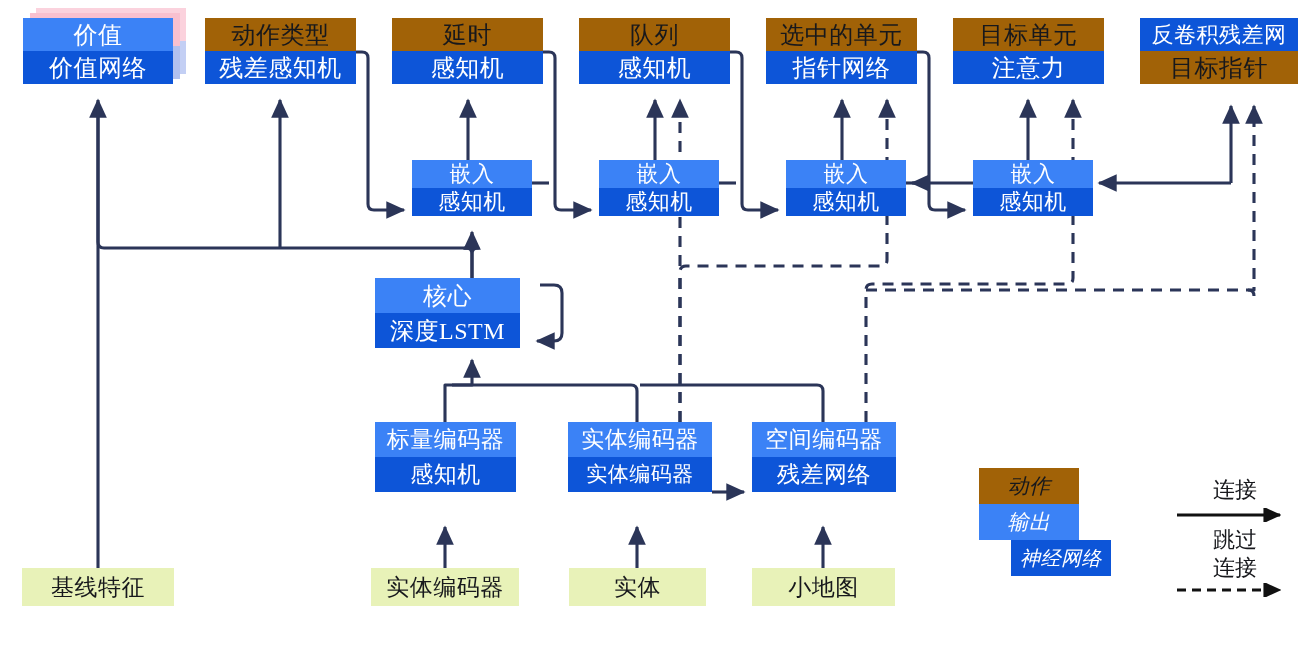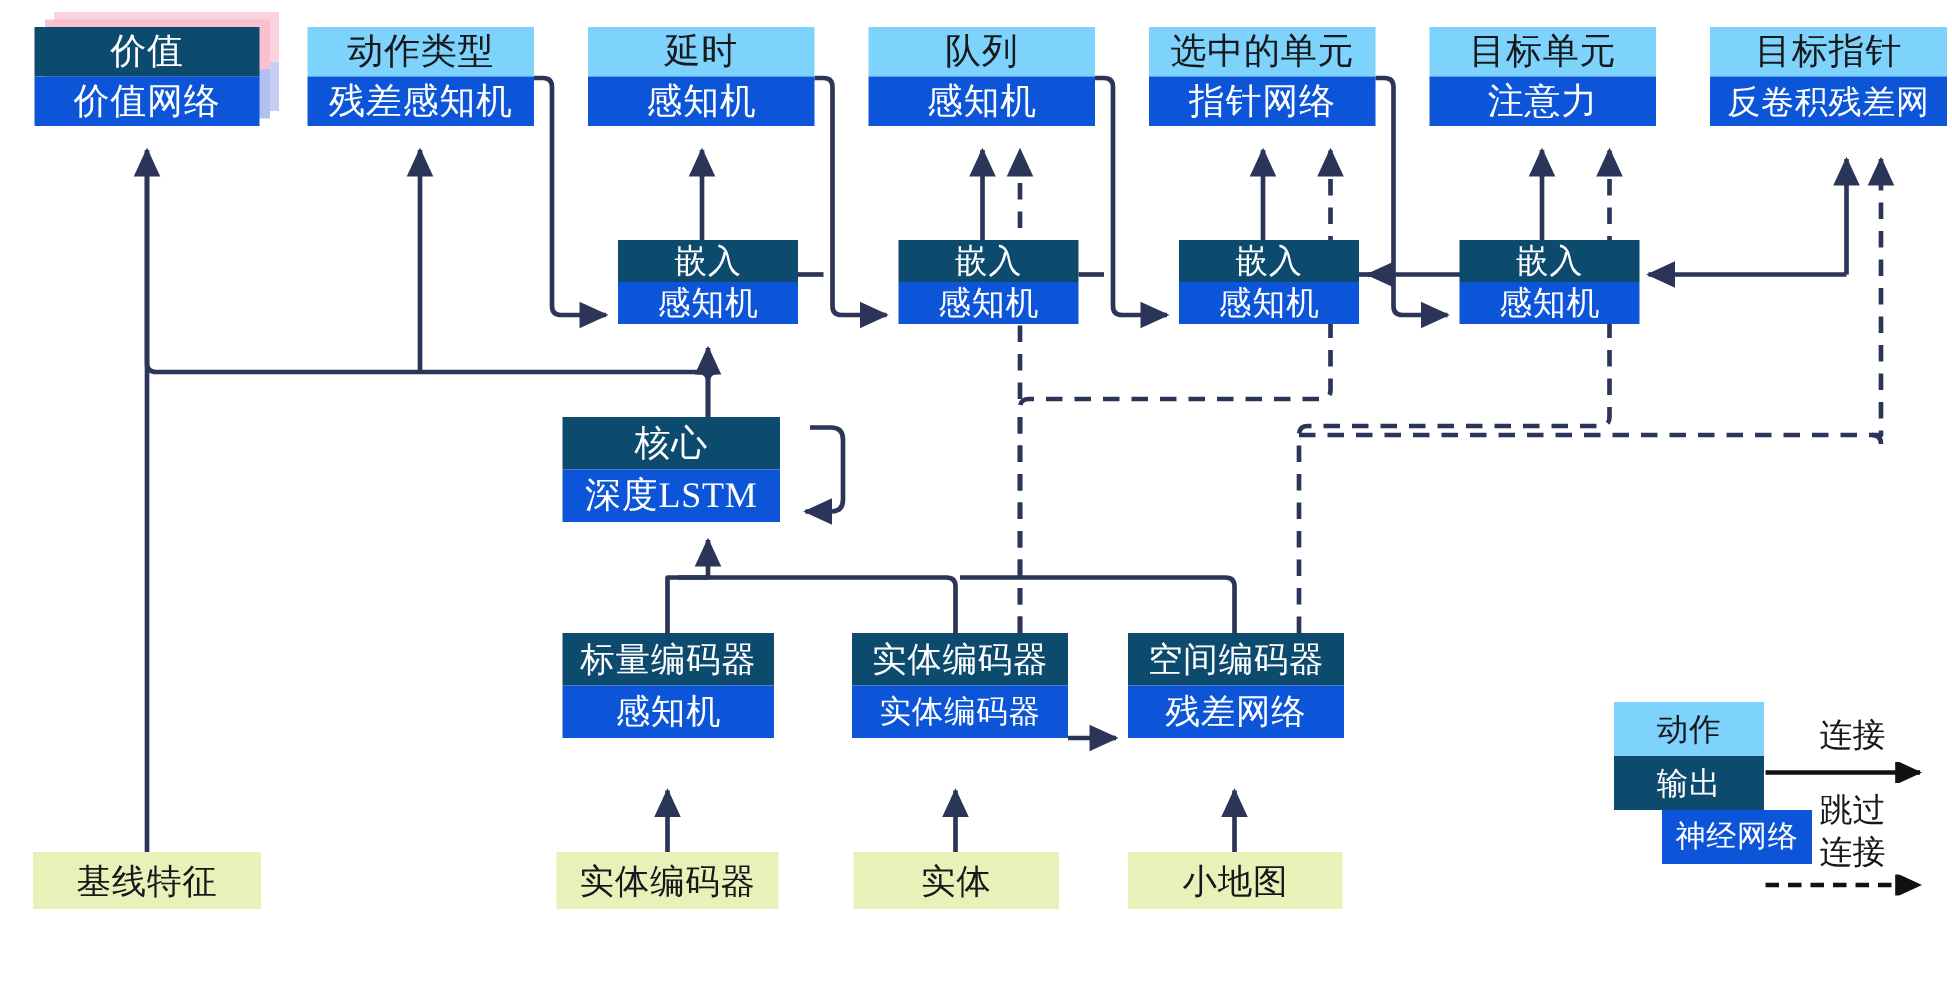--- a/index.html
+++ b/index.html
@@ -10,39 +10,39 @@
   #stage{position:absolute;left:0;top:0;width:1301px;height:662px;}
   svg#wires{position:absolute;left:0;top:0;width:1301px;height:662px;pointer-events:none;}
 
   
   .node{position:absolute;box-sizing:border-box;}
   .cell{
     box-sizing:border-box;width:100%;
     display:flex;align-items:center;justify-content:center;
     line-height:1;letter-spacing:.5px;white-space:nowrap;
   }
-  .c-action{background:#7dd3fc;color:#17181c;}
-  .c-output{background:#0c4a6e;color:#ffffff;}
+  .c-action{background:#a16207;color:#17181c;}
+  .c-output{background:#3b82f6;color:#ffffff;}
   .c-net   {background:#0d55d8;color:#ffffff;}
   .c-input {background:#e8f2b8;color:#17181c;}
 
   .node.two .cell{height:33px;font-size:24px;}
   .node.emb .cell{height:28px;font-size:22px;}
   .node.enc .cell{height:35px;font-size:23px;}
   .node.inp .cell{height:38px;font-size:23px;}
   .node.core .cell{height:35px;font-size:24px;}
 
   
   .ghost{position:absolute;}
   .ghost .g1{position:absolute;width:150px;height:66px;}
   .gtop{position:absolute;left:0;top:0;width:100%;height:50%;}
   .gbot{position:absolute;left:0;bottom:0;width:100%;height:50%;}
 
   
-  #legend{position:absolute;left:1076px;top:468px;width:100px;}
+  #legend{position:absolute;left:979px;top:468px;width:100px;font-style:italic;}
   #legend .cell{height:36px;font-size:21px;}
   #legend .c-net{font-size:20px;margin-left:32px;}
 
   #arrowkey{position:absolute;left:1176px;top:478px;width:118px;height:128px;}
   .keylabel{
     position:absolute;width:100%;text-align:center;
     font-size:22px;color:#17181c;line-height:1.05;
   }
   .keyline{position:absolute;left:0;width:100%;height:14px;}
 </style>
@@ -142,22 +142,22 @@
     <div class="cell c-action">选中的单元</div>
     <div class="cell c-net">指针网络</div>
   </div>
 
   <div class="node two" style="left:953px;top:18px;width:151px;">
     <div class="cell c-action">目标单元</div>
     <div class="cell c-net">注意力</div>
   </div>
 
   <div class="node two" style="left:1140px;top:18px;width:158px;">
+    <div class="cell c-net" style="font-size:22px;">反卷积残差网</div>
     <div class="cell c-action">目标指针</div>
-    <div class="cell c-net" style="font-size:22px;">反卷积残差网</div>
   </div>
 
   <div class="node emb" style="left:412px;top:160px;width:120px;">
     <div class="cell c-output">嵌入</div>
     <div class="cell c-net">感知机</div>
   </div>
   <div class="node emb" style="left:599px;top:160px;width:120px;">
     <div class="cell c-output">嵌入</div>
     <div class="cell c-net">感知机</div>
   </div>

